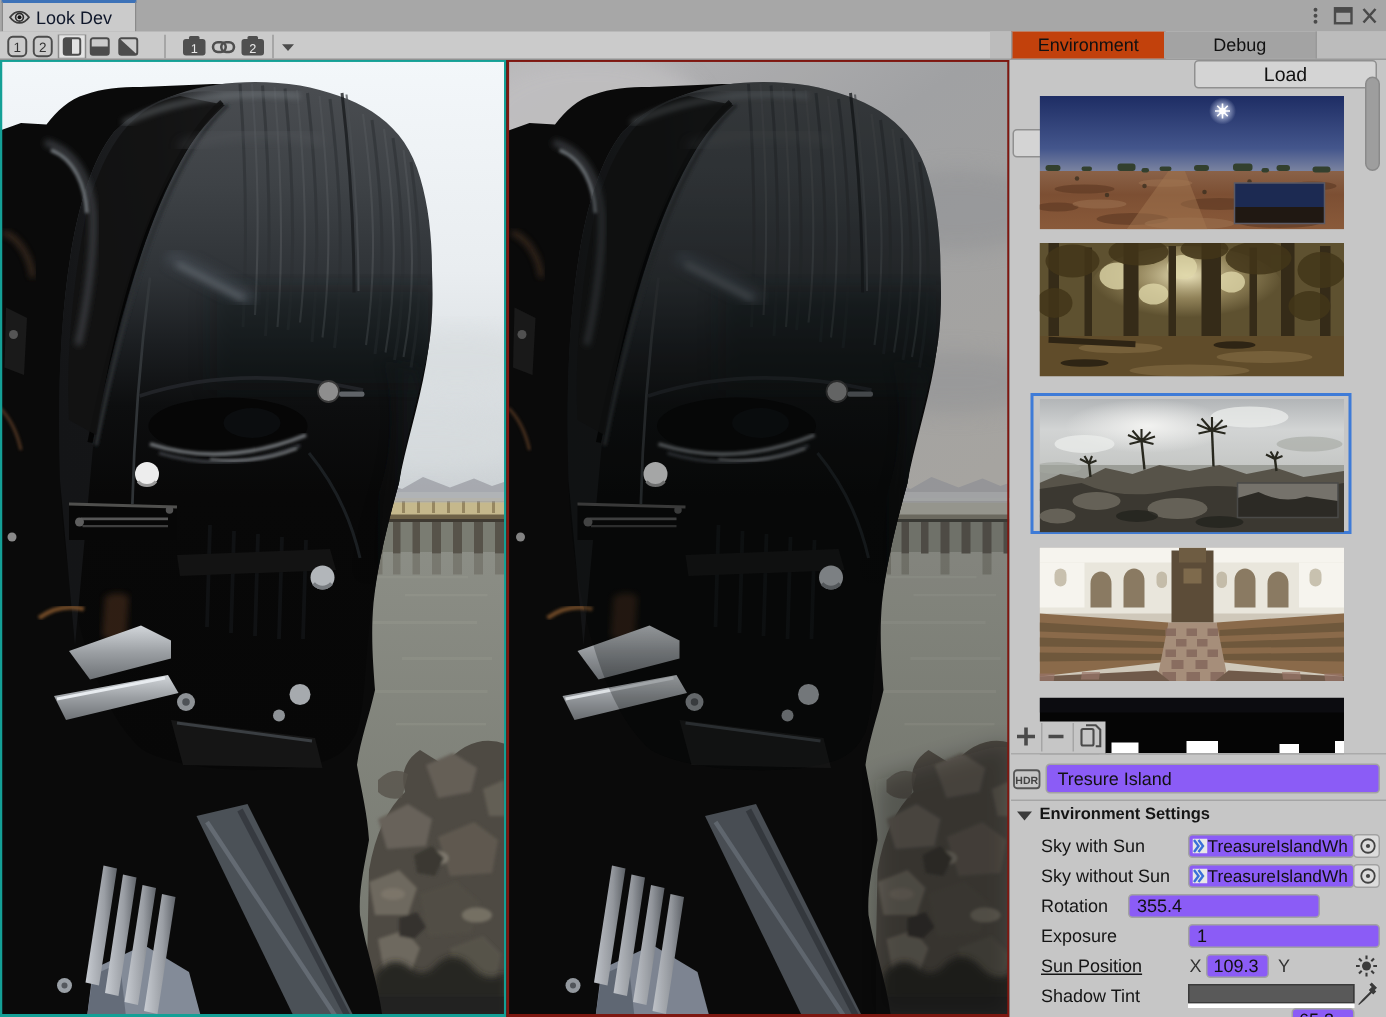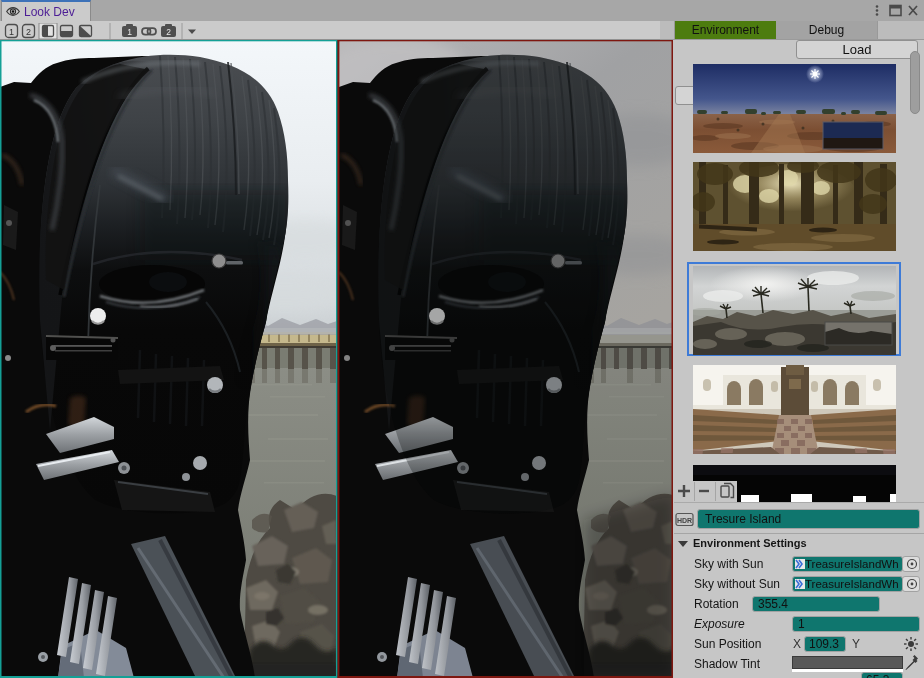--- a/index.html
+++ b/index.html
@@ -4,36 +4,36 @@
 <style>
   html,body{margin:0;padding:0;}
   body{width:924px;height:678px;overflow:hidden;position:relative;
        font-family:"Liberation Sans",sans-serif;background:#a7a7a7;}
   .abs{position:absolute;}
   
   #titlebar{left:0;top:0;width:924px;height:21px;background:#a7a7a7;}
   #tab{left:1px;top:0;width:90px;height:21px;background:#cbcbcb;
        border-top:2px solid #3d72b8;box-sizing:border-box;
        border-left:1px solid #8a8a8a;border-right:1px solid #8a8a8a;}
-  #tabtxt{left:24px;top:5px;font-size:12px;color:#4c1d95;}
+  #tabtxt{left:24px;top:5px;font-size:12px;color:#0f172a;}
   #toolbar{left:0;top:21px;width:924px;height:19px;background:#cbcbcb;
            border-bottom:1px solid #919191;box-sizing:border-box;}
   
   #rpanel{left:673px;top:40px;width:251px;height:638px;background:#c6c6c6;}
   #rtabs{left:660px;top:21px;width:264px;height:19px;background:#bcbcbc;
          border-bottom:1px solid #9a9a9a;box-sizing:border-box;}
   .rtab{position:absolute;top:0;height:18px;font-size:12px;color:#111;
         text-align:center;line-height:18px;}
   #newload{left:674px;top:40px;width:250px;height:20px;}
   .btn{position:absolute;background:#d4d4d4;border:1px solid #909090;
        box-sizing:border-box;font-size:13px;color:#111;text-align:center;
        line-height:17px;}
   .thumb{position:absolute;left:693px;width:203px;height:89px;overflow:hidden;}
   .lbl{position:absolute;font-size:12px;color:#151515;}
-  .fld{position:absolute;background:#0f766e;border:1px solid #a2a2a2;
+  .fld{position:absolute;background:#8b5cf6;border:1px solid #a2a2a2;
        box-sizing:border-box;border-radius:3px;font-size:12px;color:#111;
        overflow:hidden;white-space:nowrap;}
 </style>
 </head>
 <body>
 
 <div class="abs" style="left:0;top:40px;width:673px;height:638px;background:#0c0c0c;">
 <svg width="673" height="638" viewBox="0 0 673 638">
  <defs>
   <linearGradient id="skyL" x1="0" y1="0" x2="0" y2="1">
@@ -422,21 +422,21 @@
       <rect x="157" y="3" width="15" height="11" rx="2" fill="#4f4f4f"></rect>
       <rect x="161" y="1" width="7" height="3" rx="1" fill="#4f4f4f"></rect>
       <text x="164.5" y="12" font-size="8.5" text-anchor="middle" fill="#e8e8e8" font-family="Liberation Sans">2</text>
     </g>
     <line x1="178" y1="0" x2="178" y2="16" stroke="#9a9a9a"></line>
     <path d="M184,6.5 L192,6.5 L188,11 Z" fill="#4c4c4c"></path>
   </svg>
 </div>
 
 <div id="rtabs" class="abs">
-  <div class="rtab" style="left:14px;width:101px;background:#4d7c0f;border-left:1px solid #999;border-right:1px solid #999;">Environment</div>
+  <div class="rtab" style="left:14px;width:101px;background:#c2410c;border-left:1px solid #999;border-right:1px solid #999;">Environment</div>
   <div class="rtab" style="left:116px;width:101px;background:#a3a3a3;border-right:1px solid #999;">Debug</div>
 </div>
 
 <div id="rpanel" class="abs"></div>
 <div id="newload" class="abs">
   <div class="btn" style="left:1px;top:0;width:108px;height:19px;border-radius:3px;margin-top:46px;">New</div>
   <div class="btn" style="left:122px;top:0;width:122px;height:19px;border-radius:3px;">Load</div>
 </div>
 
 <div class="thumb" style="top:64px;">
@@ -742,24 +742,24 @@
 <div class="fld" style="left:902px;top:576px;width:18px;height:16px;background:#dcdcdc;">
   <svg width="18" height="14" viewBox="0 0 18 14">
       <circle cx="9" cy="7" r="4.5" fill="none" stroke="#444" stroke-width="1.2"></circle>
       <circle cx="9" cy="7" r="1.4" fill="#444"></circle>
     </svg>
 </div>
 
 <div class="lbl" style="left:694px;top:597px;">Rotation</div>
 <div class="fld" style="left:752px;top:596px;width:128px;height:16px;line-height:15px;padding-left:5px;">355.4</div>
 
-<div class="lbl" style="left:694px;top:617px;font-style:italic;">Exposure</div>
+<div class="lbl" style="left:694px;top:617px;">Exposure</div>
 <div class="fld" style="left:792px;top:616px;width:128px;height:16px;line-height:15px;padding-left:5px;">1</div>
 
-<div class="lbl" style="left:694px;top:637px;">Sun Position</div>
+<div class="lbl" style="left:694px;top:637px;text-decoration:underline;">Sun Position</div>
 <div class="lbl" style="left:793px;top:637px;color:#333;">X</div>
 <div class="fld" style="left:804px;top:636px;width:42px;height:16px;line-height:15px;padding-left:4px;">109.3</div>
 <div class="lbl" style="left:852px;top:637px;color:#333;">Y</div>
 <div class="fld" style="left:861px;top:636px;width:42px;height:16px;line-height:15px;padding-left:4px;margin-top:36px;">65.3</div>
 <svg class="abs" style="left:903px;top:636px" width="16" height="16" viewBox="0 0 16 16">
   <circle cx="8" cy="8" r="3" fill="#3a3a3a"></circle>
   <g stroke="#3a3a3a" stroke-width="1.4">
     <line x1="8" y1="1" x2="8" y2="3.5"></line>
       <line x1="8" y1="12.5" x2="8" y2="15"></line>
     <line x1="1" y1="8" x2="3.5" y2="8"></line>

